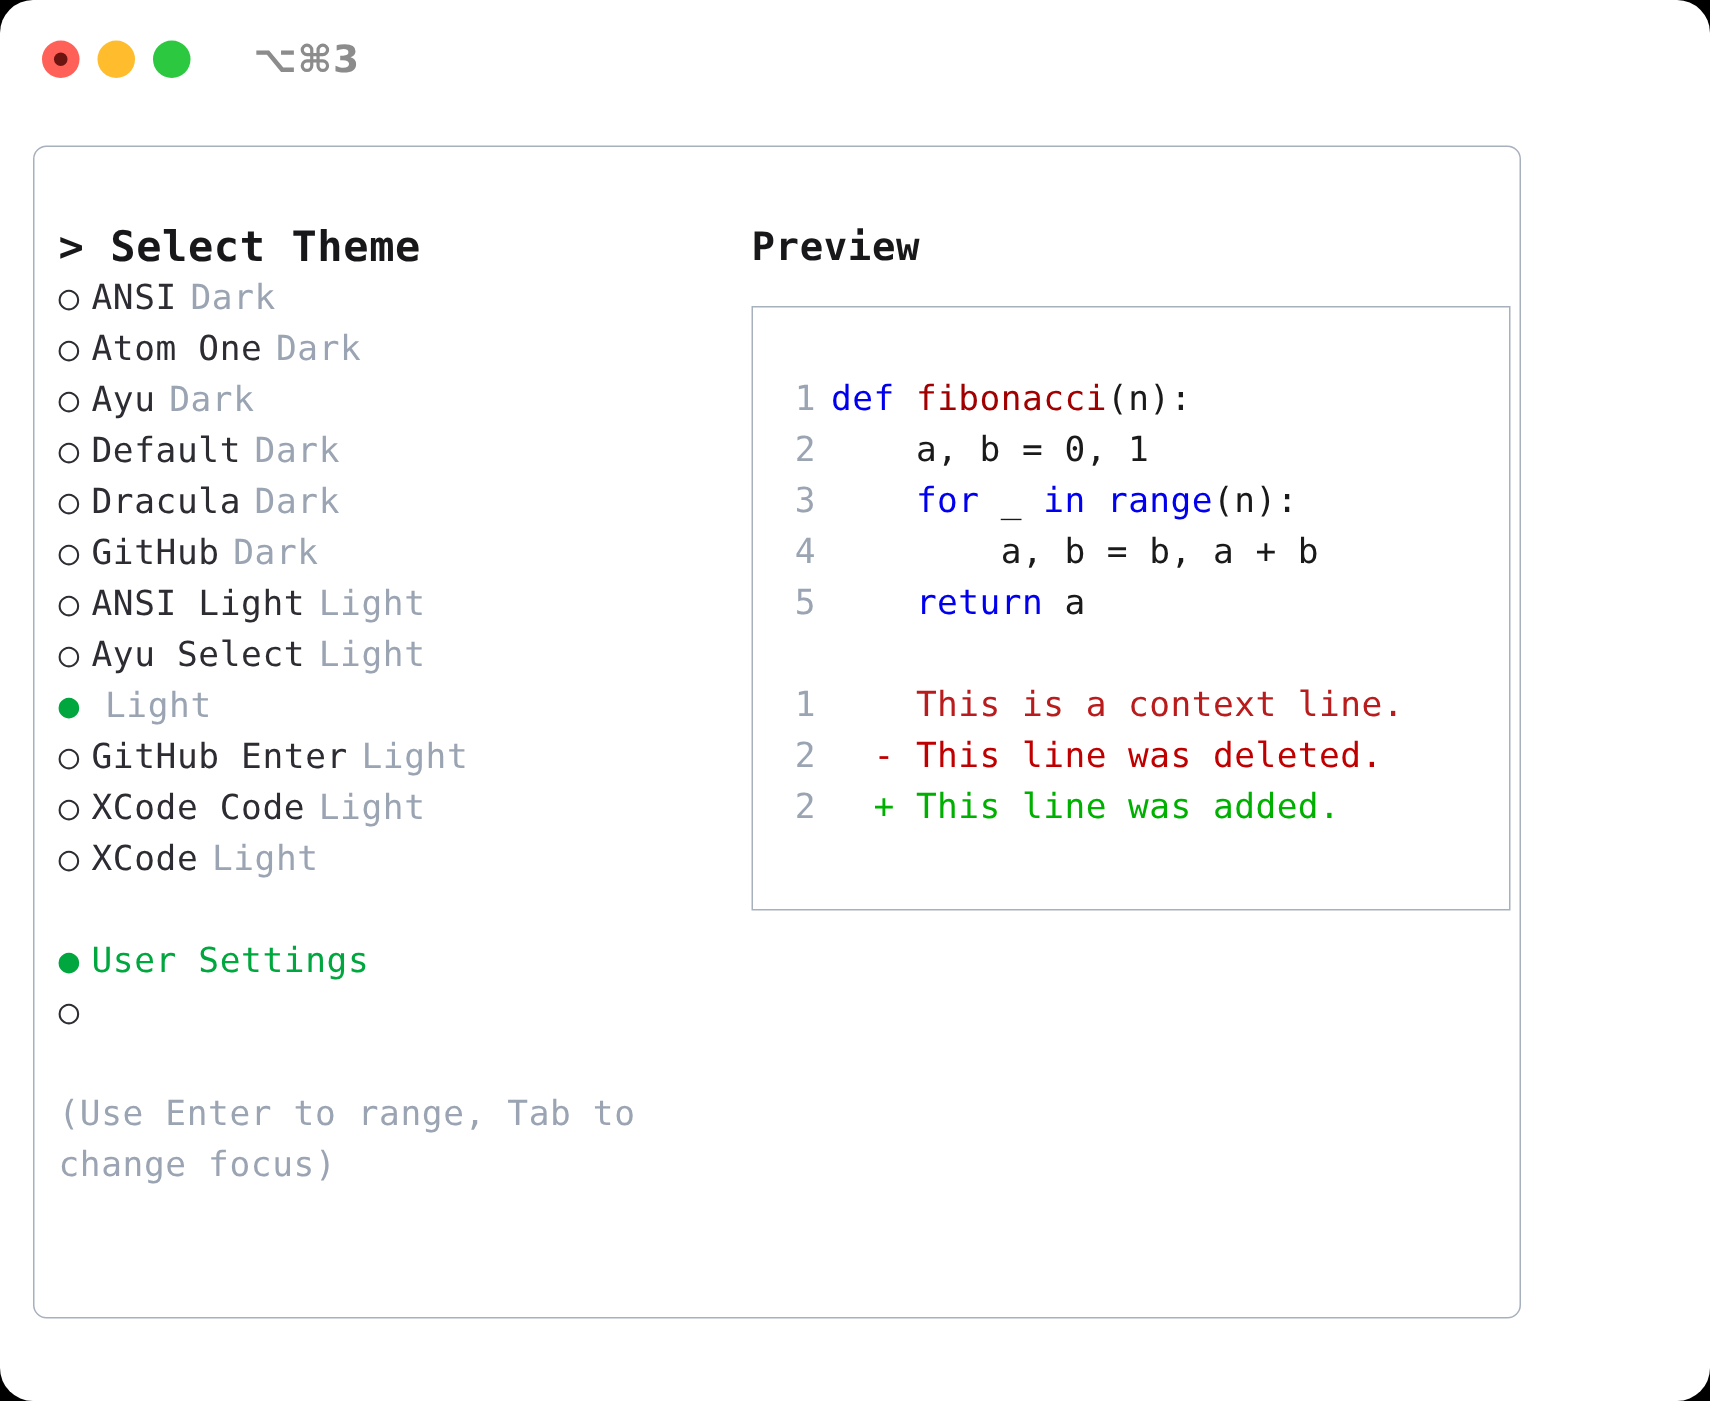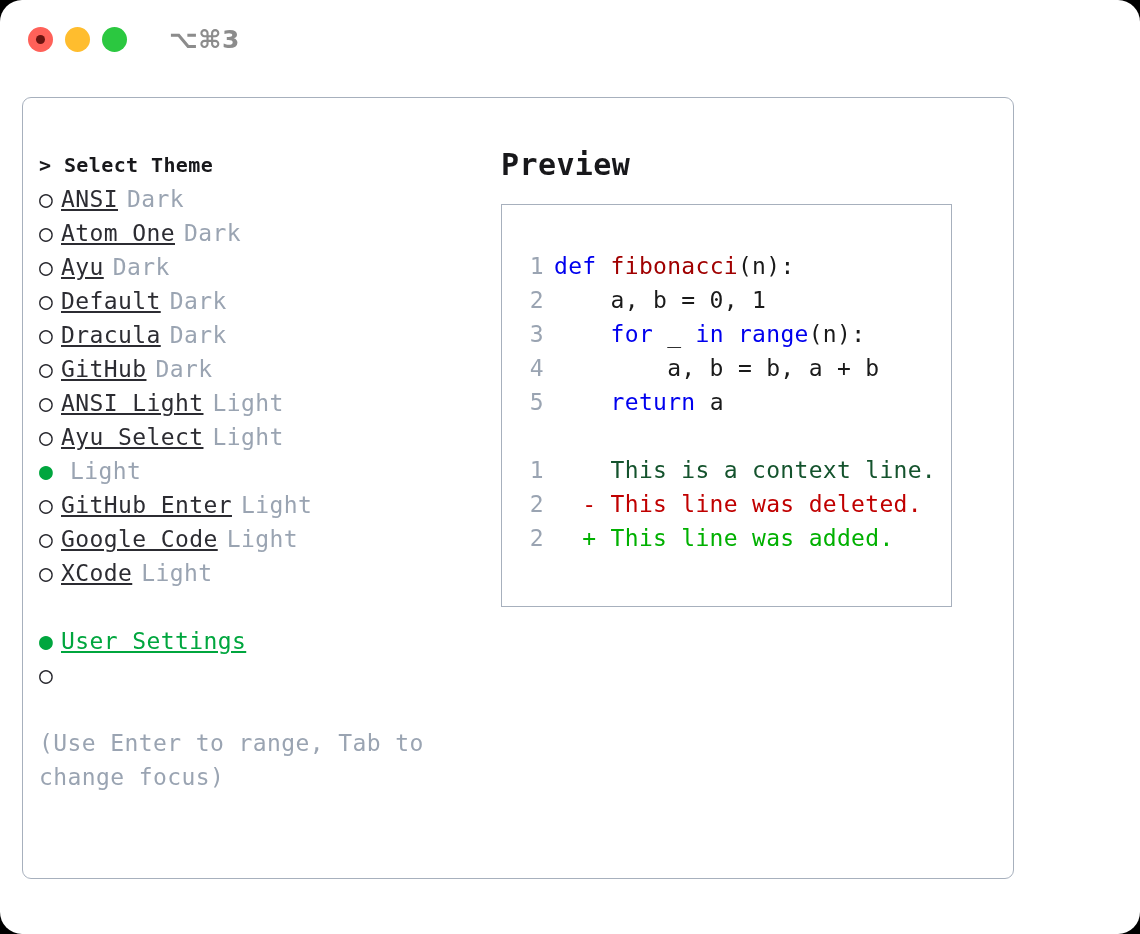--- a/index.html
+++ b/index.html
@@ -80,21 +80,21 @@
   }
 
   
   .left-col {
     position: absolute;
     left: 16px; top: 50px;
     width: 440px;
   }
 
   .list-header {
-    font-size: 20px;
+    font-size: 28px;
     font-weight: 700;
     color: #18181b;
     letter-spacing: 0.4px;
     line-height: 34px;
     white-space: pre;
   }
 
   .opt-row {
     display: flex;
     align-items: baseline;
@@ -104,21 +104,21 @@
     white-space: pre;
   }
   .marker {
     display: inline-block;
     width: 22px;
     flex: 0 0 22px;
     color: #2c2c32;
     font-size: 23px;
   }
   .marker.sel { color: #00a63e; }
-  .opt-label { color: #2c2c32; text-decoration: underline; }
+  .opt-label { color: #2c2c32; }
   .opt-row.selected .opt-label { color: #00a63e; }
   .opt-variant { color: #9aa4b2; margin-left: 9px; }
   .opt-row.selected .opt-variant { color: #9aa4b2; }
 
   .section-gap { height: 34px; }
 
   .sub-header {
     font-size: 23px;
     color: #18181b;
     line-height: 34px;
@@ -136,29 +136,29 @@
     width: 408px;
   }
 
   
   .right-col {
     position: absolute;
     left: 478px; top: 50px;
     width: 500px;
   }
   .preview-header {
-    font-size: 30px;
+    font-size: 26px;
     font-weight: 700;
     color: #18181b;
     letter-spacing: 0.4px;
     line-height: 34px;
   }
   .preview-box {
     margin-top: 22px;
-    width: 451px;
+    width: 506px;
     height: 403px;
     border: 1.5px solid #a7b0bd;
     background: #ffffff;
     position: relative;
   }
   .code {
     position: absolute;
     left: 18px; top: 44px;
     font-size: 23px;
     line-height: 34px;
@@ -169,21 +169,21 @@
   .ln {
     display: inline-block;
     width: 24px;
     text-align: right;
     color: #9aa4b2;
     margin-right: 10px;
   }
   .kw  { color: #0000ee; }
   .fn  { color: #a00000; }
   .pl  { color: #1a1a1a; }
-  .ctx { color: #14532d; }
+  .ctx { color: #b91c1c; }
   .del { color: #c00000; }
   .add { color: #00b000; }
   .blank-line { display: block; height: 34px; }
 </style>
 </head>
 <body>
 
 <div class="window">
 
   <div class="titlebar">
@@ -206,21 +206,21 @@
             <div class="opt-row"><span class="marker">○</span><span class="opt-label">ANSI</span><span class="opt-variant">Dark</span></div>
             <div class="opt-row"><span class="marker">○</span><span class="opt-label">Atom One</span><span class="opt-variant">Dark</span></div>
             <div class="opt-row"><span class="marker">○</span><span class="opt-label">Ayu</span><span class="opt-variant">Dark</span></div>
             <div class="opt-row"><span class="marker">○</span><span class="opt-label">Default</span><span class="opt-variant">Dark</span></div>
             <div class="opt-row"><span class="marker">○</span><span class="opt-label">Dracula</span><span class="opt-variant">Dark</span></div>
             <div class="opt-row"><span class="marker">○</span><span class="opt-label">GitHub</span><span class="opt-variant">Dark</span></div>
             <div class="opt-row"><span class="marker">○</span><span class="opt-label">ANSI Light</span><span class="opt-variant">Light</span></div>
             <div class="opt-row"><span class="marker">○</span><span class="opt-label">Ayu Select</span><span class="opt-variant">Light</span></div>
             <div class="opt-row selected"><span class="marker sel">●</span><span class="opt-variant">Light</span></div>
             <div class="opt-row"><span class="marker">○</span><span class="opt-label">GitHub Enter</span><span class="opt-variant">Light</span></div>
-            <div class="opt-row"><span class="marker">○</span><span class="opt-label">Google Code</span><span class="opt-variant">Light</span></div>
+            <div class="opt-row"><span class="marker">○</span><span class="opt-label">XCode Code</span><span class="opt-variant">Light</span></div>
             <div class="opt-row"><span class="marker">○</span><span class="opt-label">XCode</span><span class="opt-variant">Light</span></div>
           </div>
 
         <div class="section-gap"></div>
 
         <div id="apply-list">
             <div class="opt-row selected"><span class="marker sel">●</span><span class="opt-label">User Settings</span></div>
             <div class="opt-row"><span class="marker">○</span></div>
           </div>
 

